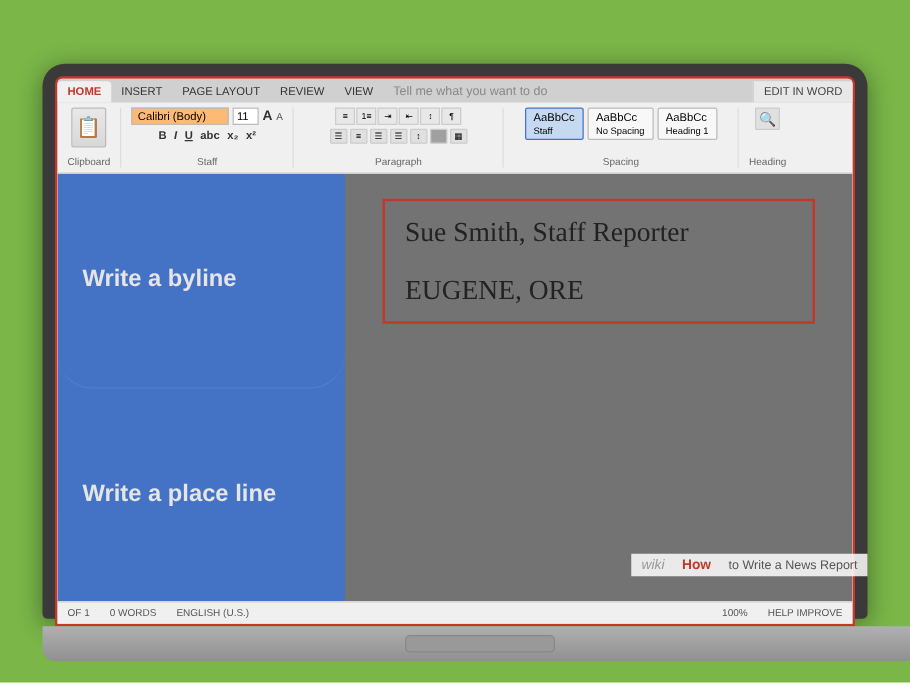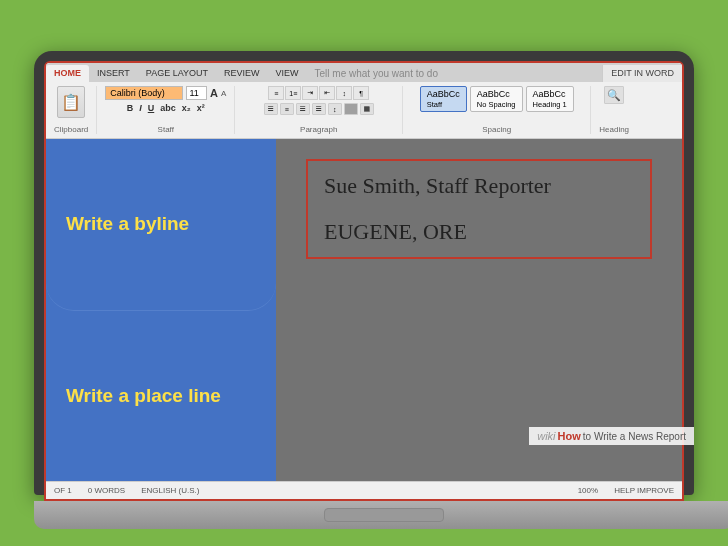--- a/index.html
+++ b/index.html
@@ -245,21 +245,21 @@
       display: flex;
       flex-direction: column;
       flex-shrink: 0;
     }
 
     .label-item {
       flex: 1;
       display: flex;
       align-items: center;
       padding: 16px 20px;
-      color: #fde047;
+      color: #e5e5e5;
       font-size: 19px;
       font-weight: bold;
       border-bottom: 1px solid #5580cc;
       border-radius: 28px;
     }
 
     .label-item:last-child {
       border-bottom: none;
     }
 
@@ -308,28 +308,28 @@
 
     .status-right {
       margin-left: auto;
       display: flex;
       gap: 16px;
     }
 
     
     .wikihow-badge {
       position: absolute;
-      bottom: 50px;
+      bottom: 34px;
       right: 0;
       background: rgba(255,255,255,0.85);
       padding: 3px 8px;
       font-size: 11px;
       display: flex;
       align-items: center;
-      gap: 2px;
+      gap: 14px;
     }
 
     .wikihow-wiki {
       font-style: italic;
       color: #999;
     }
 
     .wikihow-how {
       color: #c0392b;
       font-weight: bold;

